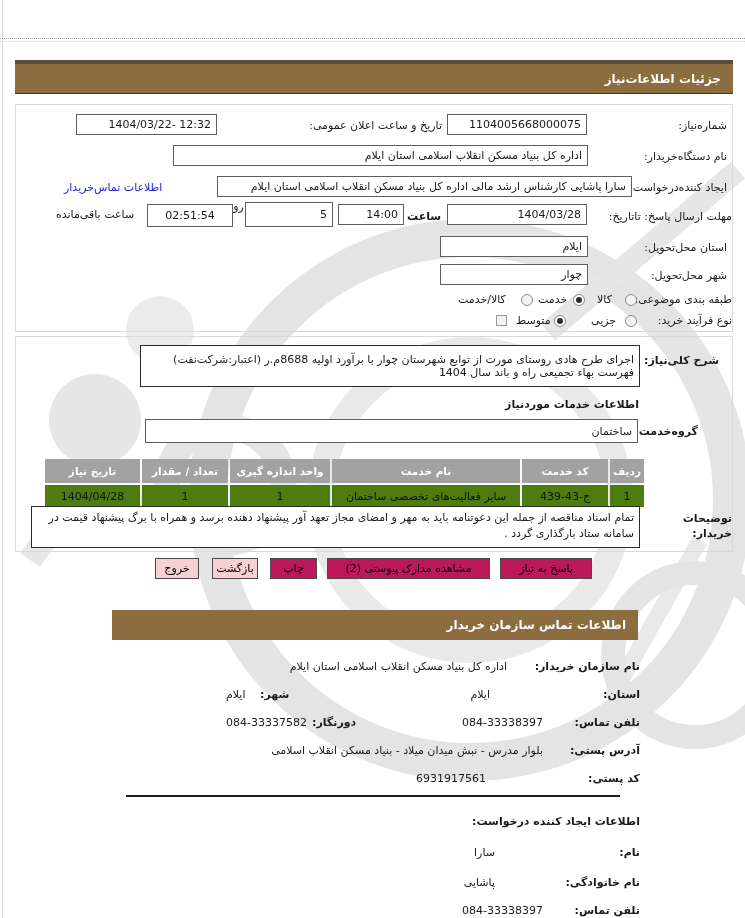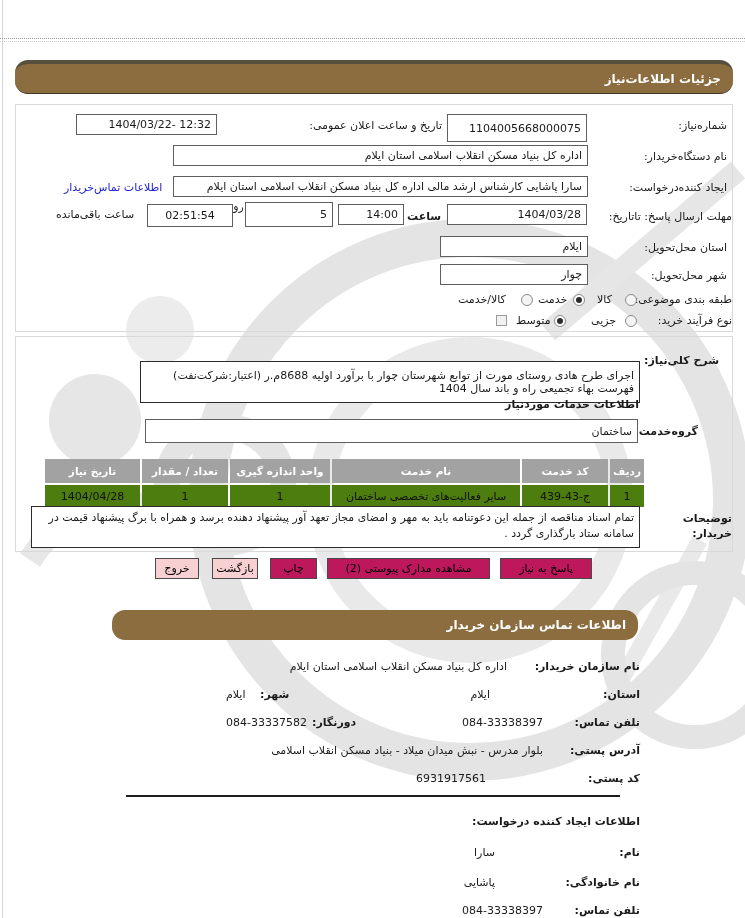--- a/index.html
+++ b/index.html
@@ -3,29 +3,29 @@
 <meta charset="utf-8">
 <style>
   html,body{margin:0;padding:0;background:#ffffff;}
   .page{position:relative;width:745px;height:918px;background:#fff;overflow:hidden;
         font-family:"DejaVu Sans",sans-serif;font-size:11px;color:#1a1a1a;direction:rtl;}
   .abs{position:absolute;}
   .left-border{position:absolute;left:2px;top:0;width:1px;height:918px;background:#d6d6d6;}
   .dotline1{position:absolute;left:0;top:38px;width:745px;border-top:1px dotted #9a9a9a;}
   .dotline2{position:absolute;left:0;top:41px;width:745px;border-top:1px dotted #d0d0d0;}
   .bar{background:#8b6d3f;color:#fff;font-weight:bold;font-size:12px;
-       display:flex;align-items:center;padding:0 12px;box-sizing:border-box;border-radius:13px;}
+       display:flex;align-items:center;padding:0 12px;box-sizing:border-box;}
   .bar.main{border-top:4px solid #55503e;border-bottom:1px solid #3e382b;}
   .region{position:absolute;border:1px solid #d9d9d9;box-sizing:border-box;}
   .lbl{white-space:nowrap;}
   .blbl{white-space:nowrap;font-weight:bold;}
   .fieldbox{background:#fff;border:1px solid #5f5f5f;box-sizing:border-box;
             display:flex;align-items:center;padding:0 5px;white-space:nowrap;}
   .fieldbox.ltr{direction:ltr;justify-content:flex-end;}
-  .fieldbox.ovl{overflow:visible;}
+  .fieldbox.ovl{overflow:visible;margin-left:44px;}
   .link{color:#2222cc;white-space:nowrap;cursor:pointer;}
   .radio{width:12px;height:12px;border:1px solid #8a8a8a;border-radius:50%;
          background:#f4f4f4;box-sizing:border-box;position:absolute;}
   .radio.on{background:#fff;}
   .radio.on::after{content:"";position:absolute;left:2px;top:2px;width:6px;height:6px;
                    border-radius:50%;background:#2b2b2b;}
   .checkbox{width:11px;height:11px;border:1px solid #9a9a9a;background:#f1f1f1;
             box-sizing:border-box;position:absolute;}
   table.svc{border-collapse:separate;border-spacing:2px;table-layout:fixed;width:597px;}
   table.svc th{background:#a2a2a2;color:#fff;font-weight:bold;font-size:10.5px;
@@ -63,21 +63,21 @@
     <div class="dotline1"></div>
     <div class="dotline2"></div>
 
     <div class="bar main abs" style="left:15px;width:718px;top:60px;height:34px;">
       <span>جزئیات اطلاعات‌نیاز</span>
     </div>
 
     <div class="region" style="left:15px;top:104px;width:718px;height:228px;"></div>
 
     <span class="lbl abs" style="right:18px;top:119px;">شماره‌نیاز:</span>
-    <div class="fieldbox ltr abs" style="left:447px;top:114px;width:140px;height:28px;">
+    <div class="fieldbox ltr abs" style="left:447px;top:114px;width:140px;height:21px;">
       <span>1104005668000075</span>
     </div>
     <span class="lbl abs" style="right:303px;top:119px;">تاریخ و ساعت اعلان عمومی:</span>
     <div class="fieldbox ltr abs" style="left:76px;top:114px;width:141px;height:21px;">
       <span class="ltrtxt">1404/03/22- 12:32</span>
     </div>
 
     <span class="lbl abs" style="right:18px;top:150px;">نام دستگاه‌خریدار:</span>
     <div class="fieldbox abs" style="left:173px;top:145px;width:415px;height:21px;">
       <span>اداره کل بنیاد مسکن انقلاب اسلامی استان ایلام</span>
@@ -128,21 +128,21 @@
     <span class="radio" style="left:625px;top:315px;"></span>
     <span class="lbl abs" style="left:591px;top:314px;">جزیی</span>
     <span class="radio on" style="left:554px;top:315px;"></span>
     <span class="lbl abs" style="left:516px;top:314px;">متوسط</span>
     <span class="checkbox" style="left:496px;top:315px;"></span>
 
     <div class="region" style="left:15px;top:336px;width:718px;height:216px;"></div>
 
     <span class="blbl abs" style="right:26px;top:354px;">شرح کلی‌نیاز:</span>
     <div class="fieldbox abs" style="left:140px;top:345px;width:500px;height:42px;border-color:#2b2b2b;
-                flex-direction:column;align-items:flex-start;justify-content:center;white-space:normal;margin-top:16px;">
+                flex-direction:column;align-items:flex-start;justify-content:center;white-space:normal;">
       <span style="display:block;">اجرای طرح هادی روستای مورت از توابع شهرستان چوار با برآورد اولیه 8688م.ر (اعتبار:شرکت‌نفت)</span>
       <span style="display:block;">فهرست بهاء تجمیعی راه و باند سال 1404</span>
     </div>
 
     <span class="blbl abs" style="right:106px;top:398px;">اطلاعات خدمات موردنیاز</span>
 
     <span class="blbl abs" style="right:47px;top:425px;">گروه‌خدمت:</span>
     <div class="fieldbox abs" style="left:145px;top:419px;width:493px;height:24px;">
       <span>ساختمان</span>
     </div>

